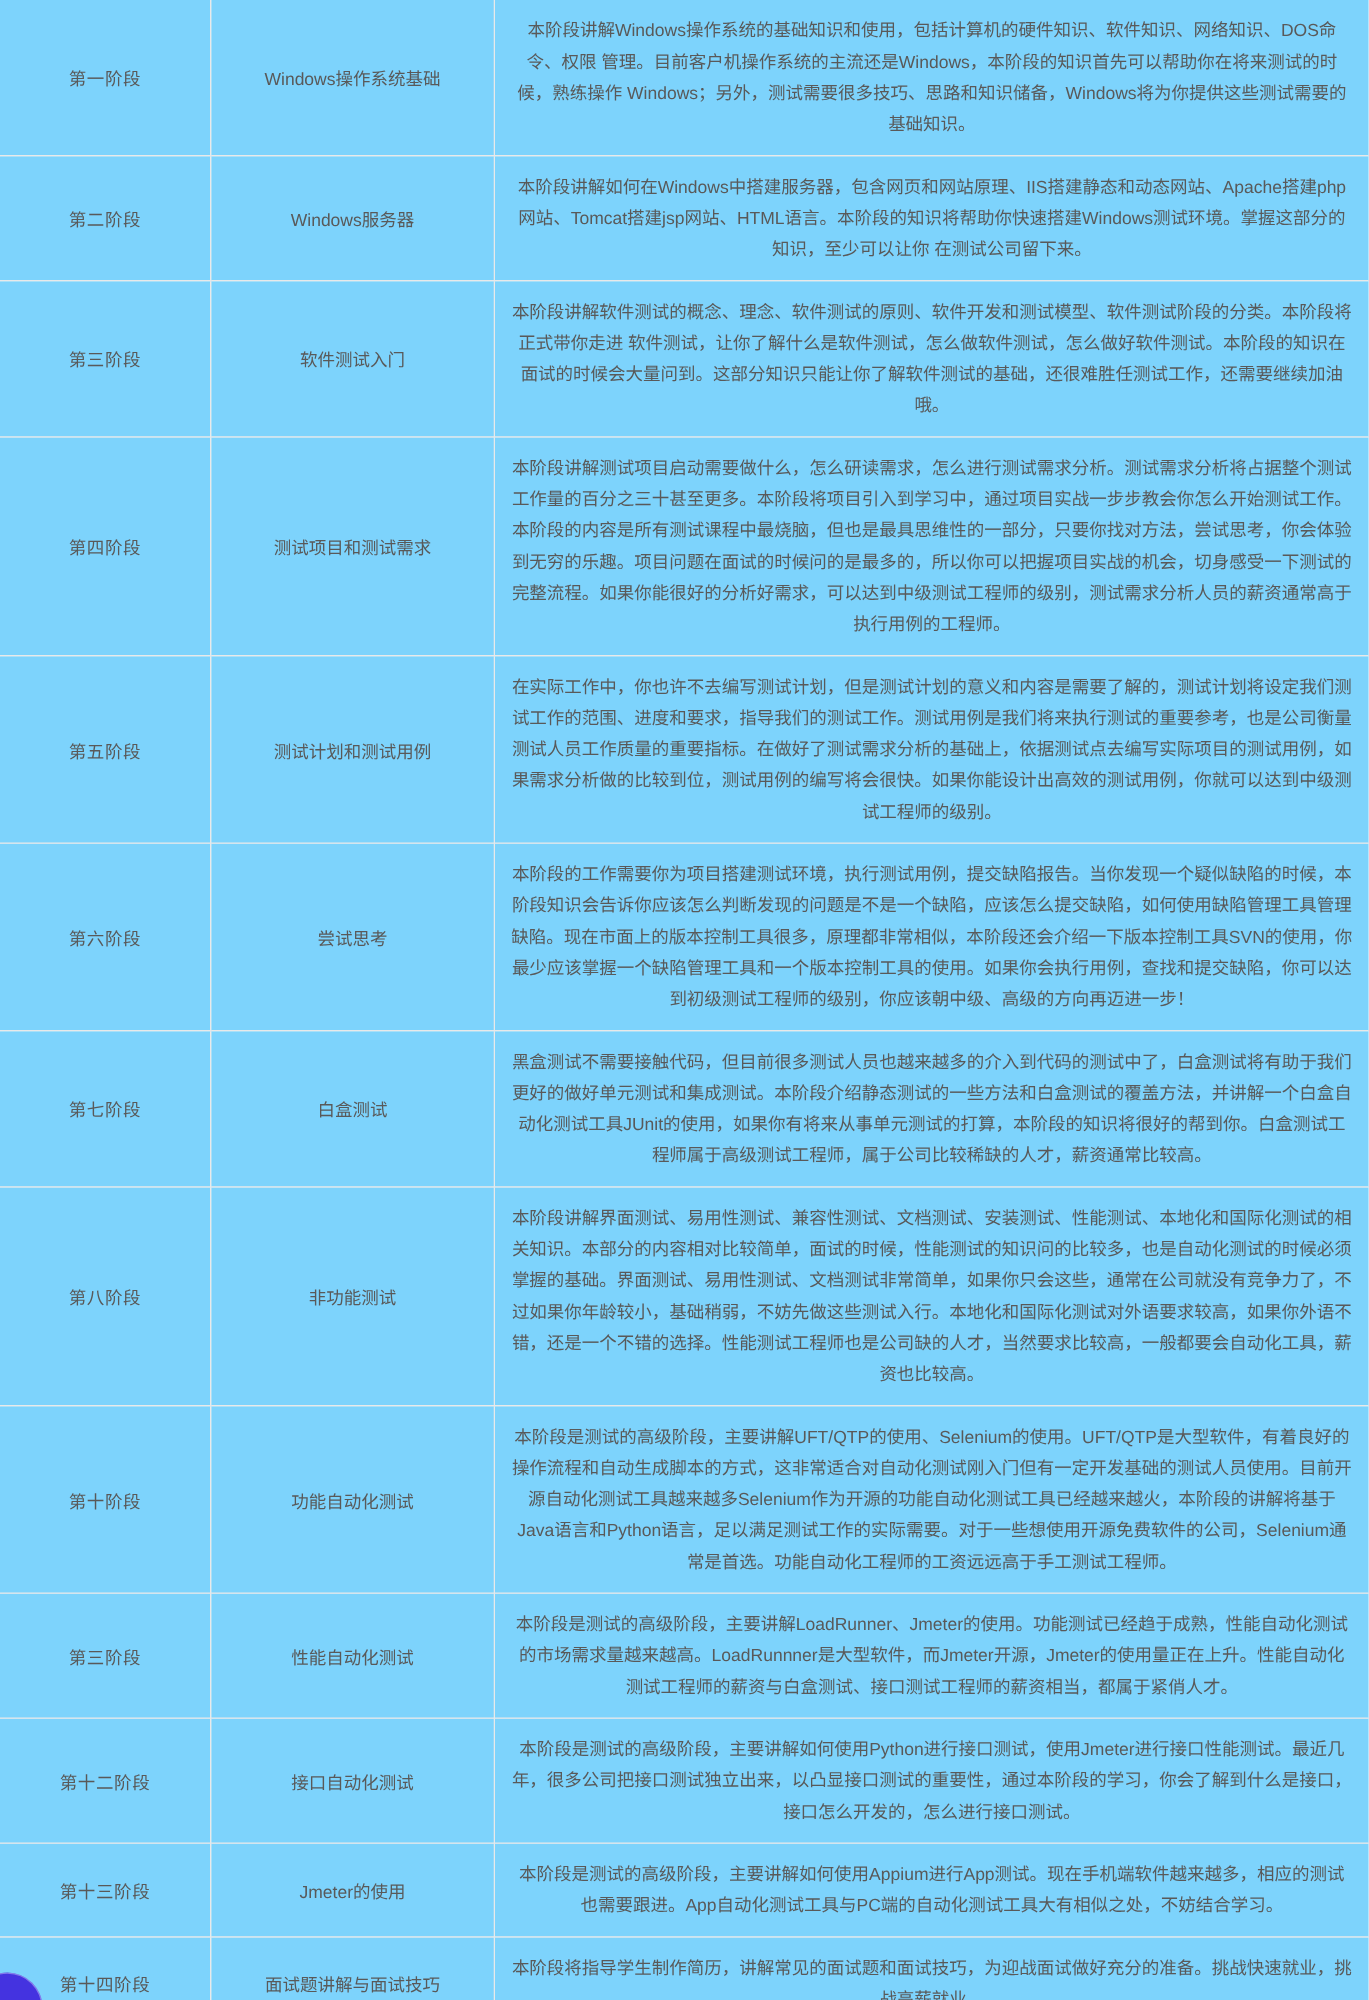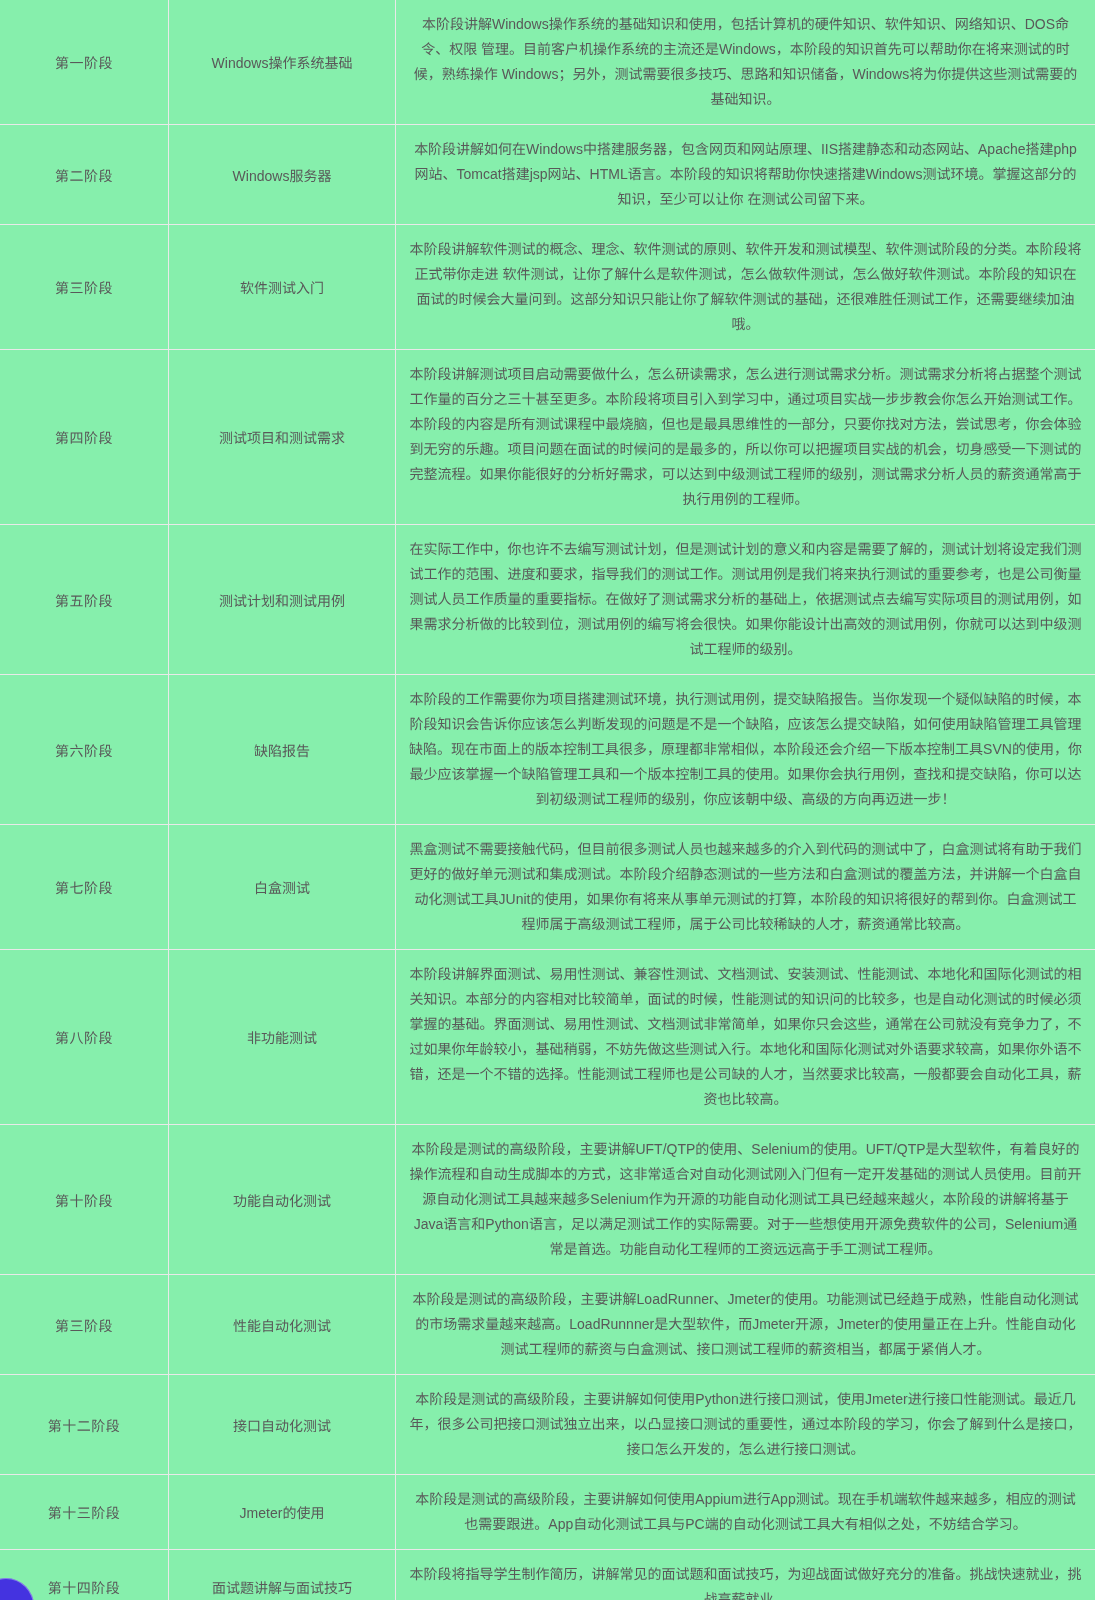--- a/index.html
+++ b/index.html
@@ -22,21 +22,21 @@
     border-collapse: collapse;
     border-style: hidden; 
     table-layout: fixed;
   }
   table.curriculum td {
     border: 1px solid #e9e9e9;
     color: #595959;
     font-size: 14px;
     vertical-align: middle;
     text-align: center;
-    background: #86efac;
+    background: #7dd3fc;
   }
   td.col-stage { width: 152px; padding: 10px 8px; letter-spacing: 0.5px; margin-top: 40px; }
   td.col-topic { width: 206px; padding: 4px 10px; }
   td.col-desc  {
     padding: 12px 13px;
     line-height: 25px;
     text-align: center;
   }
   .corner-fab {
     position: absolute;
@@ -77,21 +77,21 @@
         <td class="col-topic">测试项目和测试需求</td>
         <td class="col-desc">本阶段讲解测试项目启动需要做什么，怎么研读需求，怎么进行测试需求分析。测试需求分析将占据整个测试工作量的百分之三十甚至更多。本阶段将项目引入到学习中，通过项目实战一步步教会你怎么开始测试工作。本阶段的内容是所有测试课程中最烧脑，但也是最具思维性的一部分，只要你找对方法，尝试思考，你会体验到无穷的乐趣。项目问题在面试的时候问的是最多的，所以你可以把握项目实战的机会，切身感受一下测试的完整流程。如果你能很好的分析好需求，可以达到中级测试工程师的级别，测试需求分析人员的薪资通常高于执行用例的工程师。</td>
       </tr>
       <tr>
         <td class="col-stage">第五阶段</td>
         <td class="col-topic">测试计划和测试用例</td>
         <td class="col-desc">在实际工作中，你也许不去编写测试计划，但是测试计划的意义和内容是需要了解的，测试计划将设定我们测试工作的范围、进度和要求，指导我们的测试工作。测试用例是我们将来执行测试的重要参考，也是公司衡量测试人员工作质量的重要指标。在做好了测试需求分析的基础上，依据测试点去编写实际项目的测试用例，如果需求分析做的比较到位，测试用例的编写将会很快。如果你能设计出高效的测试用例，你就可以达到中级测试工程师的级别。</td>
       </tr>
       <tr>
         <td class="col-stage">第六阶段</td>
-        <td class="col-topic">缺陷报告</td>
+        <td class="col-topic">尝试思考</td>
         <td class="col-desc">本阶段的工作需要你为项目搭建测试环境，执行测试用例，提交缺陷报告。当你发现一个疑似缺陷的时候，本阶段知识会告诉你应该怎么判断发现的问题是不是一个缺陷，应该怎么提交缺陷，如何使用缺陷管理工具管理缺陷。现在市面上的版本控制工具很多，原理都非常相似，本阶段还会介绍一下版本控制工具SVN的使用，你最少应该掌握一个缺陷管理工具和一个版本控制工具的使用。如果你会执行用例，查找和提交缺陷，你可以达到初级测试工程师的级别，你应该朝中级、高级的方向再迈进一步！</td>
       </tr>
       <tr>
         <td class="col-stage">第七阶段</td>
         <td class="col-topic">白盒测试</td>
         <td class="col-desc">黑盒测试不需要接触代码，但目前很多测试人员也越来越多的介入到代码的测试中了，白盒测试将有助于我们更好的做好单元测试和集成测试。本阶段介绍静态测试的一些方法和白盒测试的覆盖方法，并讲解一个白盒自动化测试工具JUnit的使用，如果你有将来从事单元测试的打算，本阶段的知识将很好的帮到你。白盒测试工程师属于高级测试工程师，属于公司比较稀缺的人才，薪资通常比较高。</td>
       </tr>
       <tr>
         <td class="col-stage">第八阶段</td>
         <td class="col-topic">非功能测试</td>

